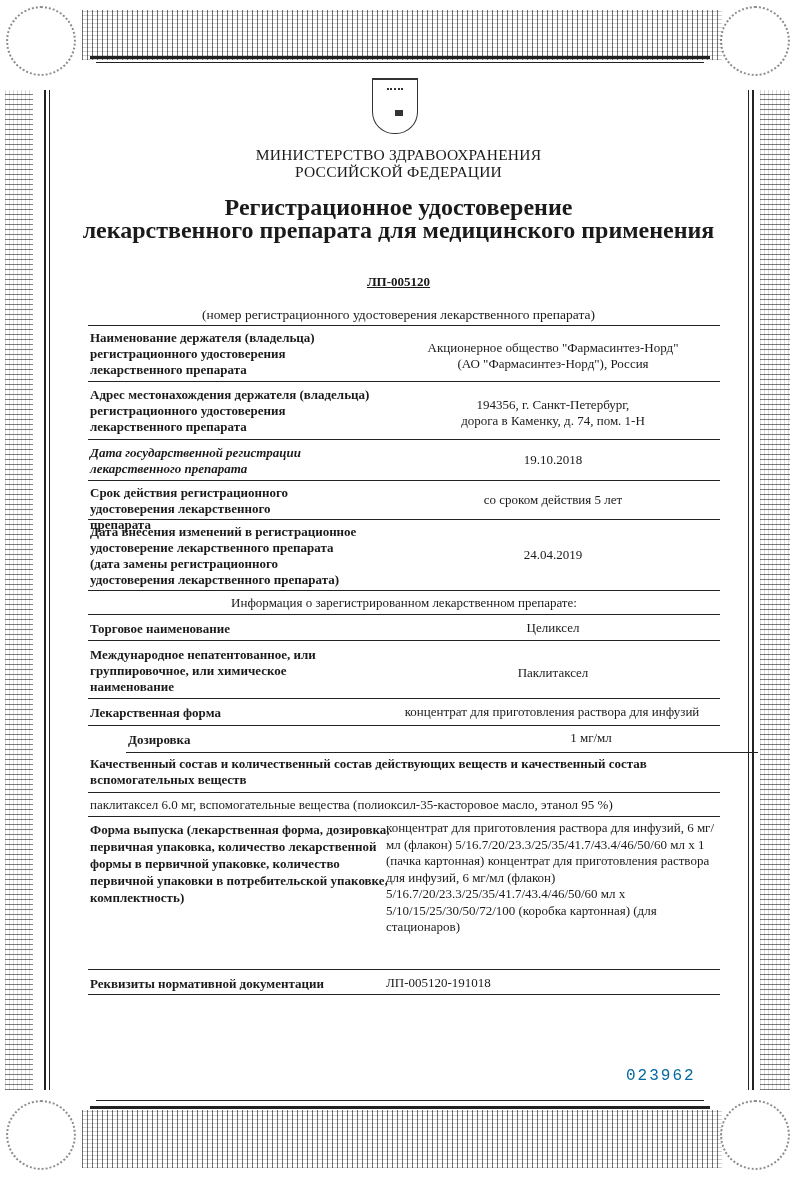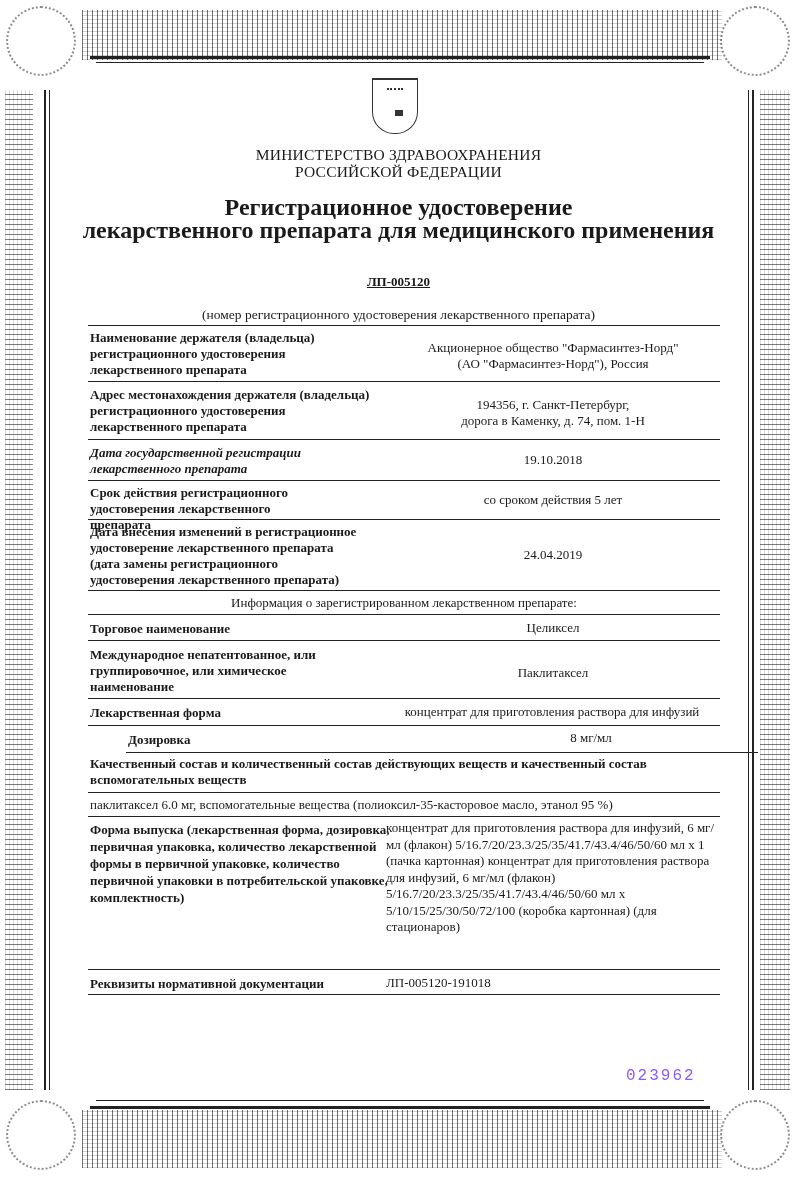--- a/index.html
+++ b/index.html
@@ -83,21 +83,21 @@
   .row .val { position: absolute; left: 300px; width: 330px; text-align: center; }
   .row .val.bold { font-weight: normal; }
   .row .val.left { text-align: left; left: 298px; }
   .row .full { position: absolute; left: 2px; width: 628px; }
   .row .full.center { text-align: center; font-weight: normal; }
   .row .full.bold { font-weight: bold; }
   .topline { position: absolute; left: 88px; top: 325px; width: 632px; border-top: 1px solid #222; }
 
   .serial {
     position: absolute; left: 626px; top: 1067px; font-family: "Liberation Mono", "DejaVu Sans Mono", monospace;
-    font-size: 16px; letter-spacing: 2px; color: #8b5cf6;
+    font-size: 16px; letter-spacing: 2px; color: #0369a1;
   }
 </style>
 </head>
 <body>
 
 <div class="frame-outer">
   <div class="frame-pattern fp-top"></div>
   <div class="frame-pattern fp-bottom"></div>
   <div class="frame-pattern fp-left"></div>
   <div class="frame-pattern fp-right"></div>
@@ -175,21 +175,21 @@
     <div class="val" style="top:20px;">Паклитаксел</div>
   </div>
 
   <div class="row" style="top:702px;height:24px;">
     <div class="lab" style="top:3px;">Лекарственная форма</div>
     <div class="val" style="top:2px;left:296px;width:336px;">концентрат для приготовления раствора для инфузий</div>
   </div>
 
   <div class="row" style="top:729px;height:24px;margin-left:38px;">
     <div class="lab" style="top:3px;">Дозировка</div>
-    <div class="val" style="top:1px;">8 мг/мл</div>
+    <div class="val" style="top:1px;">1 мг/мл</div>
   </div>
 
   <div class="row" style="top:755px;height:38px;">
     <div class="full bold" style="top:1px;">Качественный состав и количественный состав действующих веществ и качественный состав вспомогательных веществ</div>
   </div>
 
   <div class="row" style="top:795px;height:22px;">
     <div class="full" style="top:2px;">паклитаксел 6.0 мг, вспомогательные вещества (полиоксил-35-касторовое масло, этанол 95 %)</div>
   </div>
 

